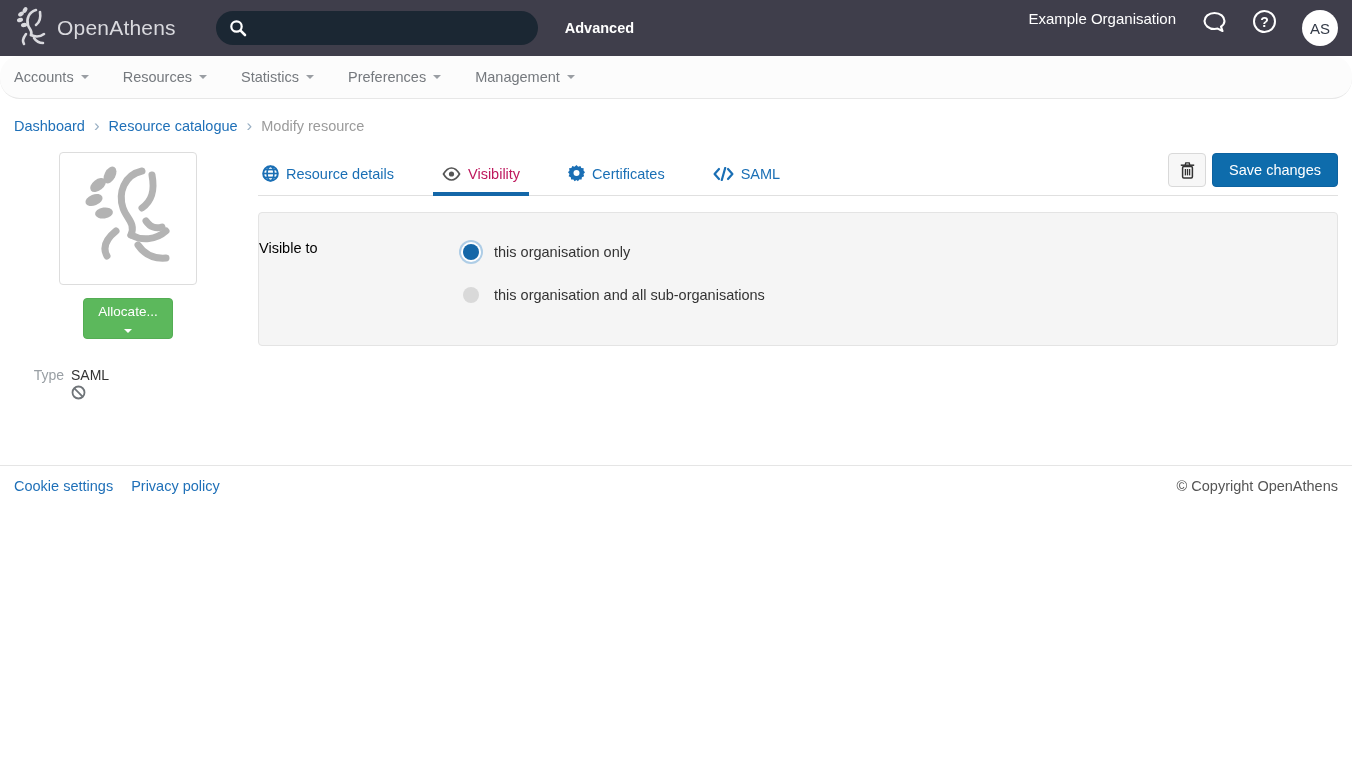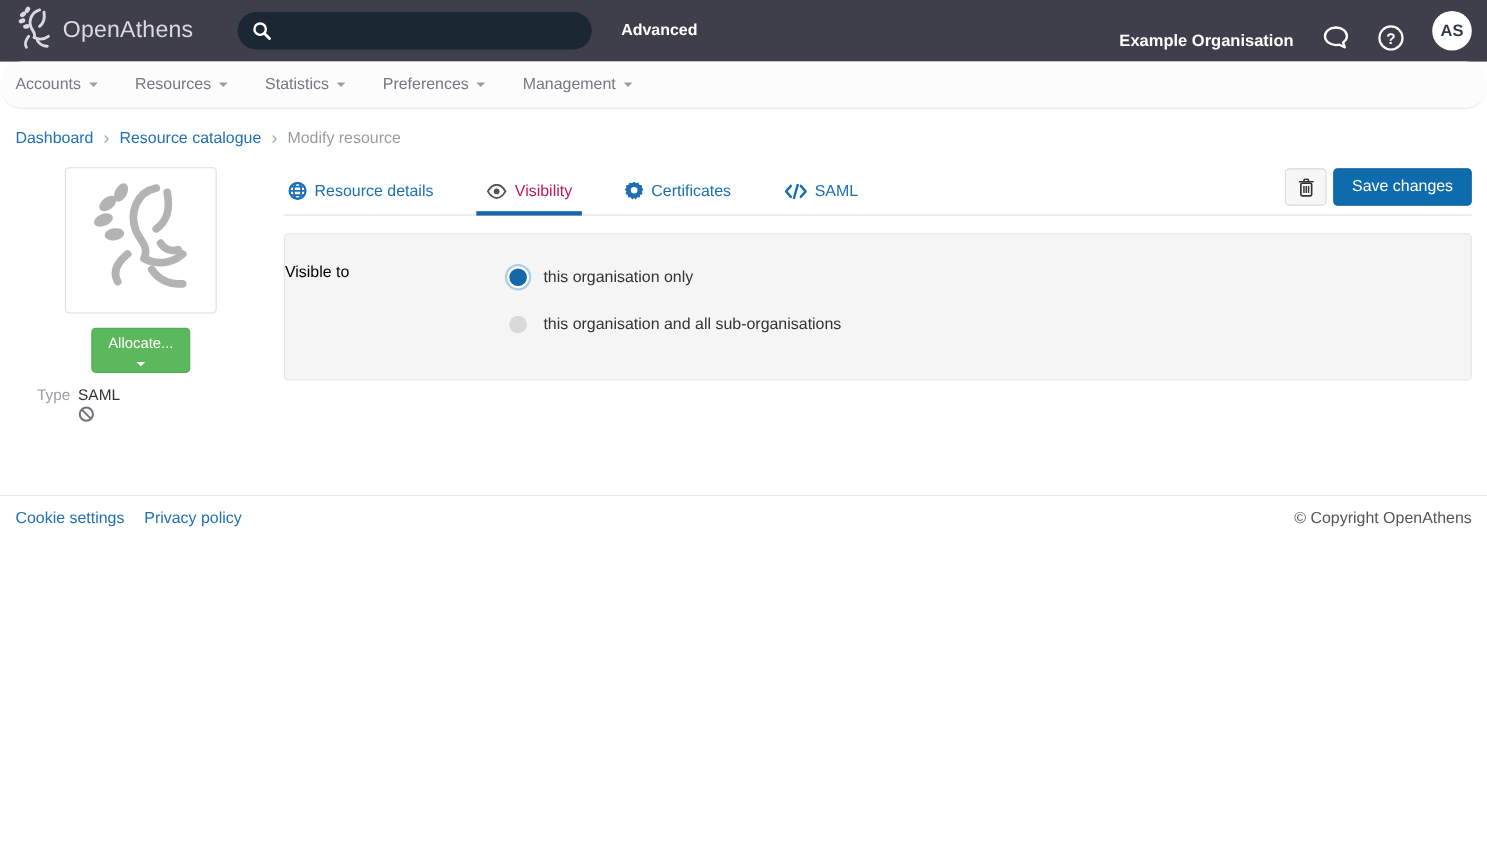--- a/index.html
+++ b/index.html
@@ -24,21 +24,21 @@
     margin-left:40px; width:322px; height:34px;
     background:#1b2733; border-radius:17px;
     display:flex; align-items:center; padding:0 13px;
   }
   .search-pill input {
     flex:1; background:transparent; border:none; outline:none;
     color:#e8ebee; font-size:14px; font-family:"Liberation Sans", sans-serif;
   }
   .search-pill input::placeholder { color:#c7ccd2; opacity:1; }
   .advanced { margin-left:27px; color:#ffffff; font-weight:700; font-size:14.5px; cursor:pointer; }
-  .topbar-right { margin-left:auto; display:flex; align-items:flex-end; gap:26px;font-weight:bold; }
+  .topbar-right { margin-left:auto; display:flex; align-items:flex-start; gap:26px; }
   .org-name { color:#ffffff; font-size:15px; }
   .icon-btn { background:none; border:none; cursor:pointer; display:flex; align-items:center; }
   .help-circle {
     width:23px; height:23px; border:2px solid #fff; border-radius:50%;
     color:#fff; font-weight:700; font-size:14px;
     display:flex; align-items:center; justify-content:center;
   }
   .help-circle::after { content:"?"; }
   .avatar {
     width:36px; height:36px; border-radius:50%; background:#ffffff;
@@ -73,21 +73,21 @@
     border:1px solid #dddddd; border-radius:4px;
     display:flex; align-items:center; justify-content:center;
   }
   .allocate-btn {
     margin:13px auto 0 auto; display:flex; align-items:center; gap:10px;
     background:#5cb85c; border:1px solid #54ad54; border-radius:4px;
     color:#ffffff; font-size:13.5px; font-family:"Liberation Sans", sans-serif;
     padding:5px 14px; cursor:pointer;flex-direction:column;
   }
   .allocate-btn .caret { border-top-color:#ffffff; }
-  .meta { margin-top:12px; }
+  .meta { margin-top:28px; }
   .meta-row { display:flex; gap:7px; margin-bottom:2px; }
   .meta-label { width:50px; text-align:right; color:#999fa4; flex-shrink:0; font-size:14px; }
   .meta-value { color:#333; font-size:14px; word-break:break-all; }
   .meta-icon-row { margin:2px 0 6px 57px; }
 
   
   .right-col { flex:1; min-width:0; }
   .tabbar {
     display:flex; align-items:center;
     border-bottom:1px solid #e0e0e0; padding:0 0 0 2px;

